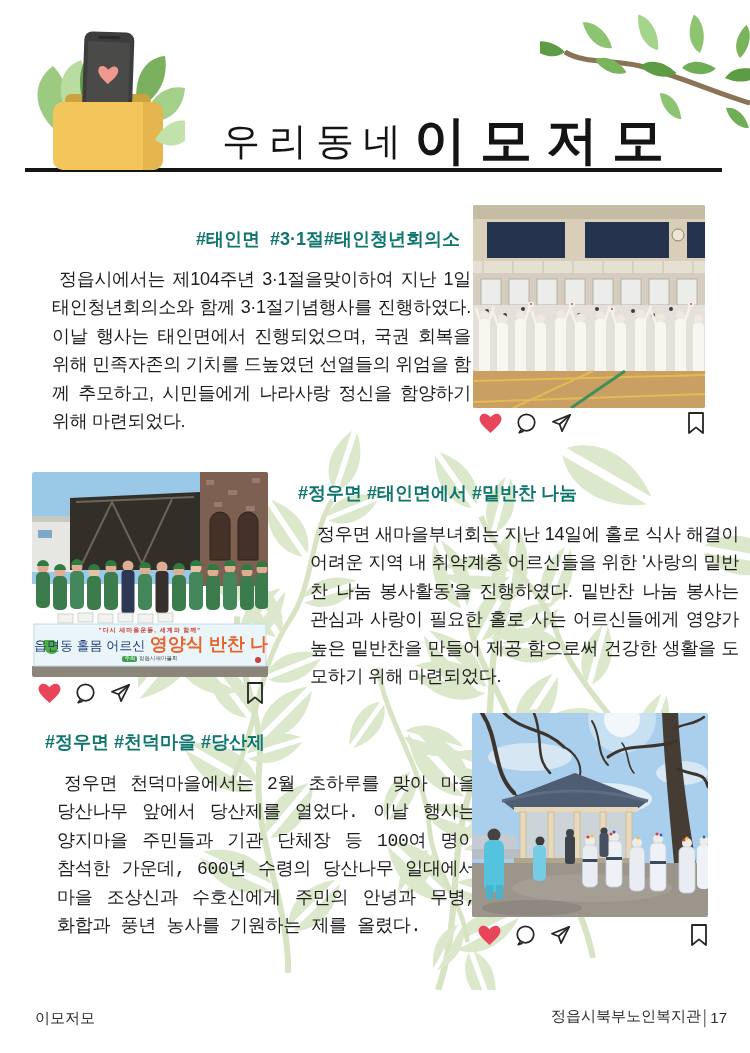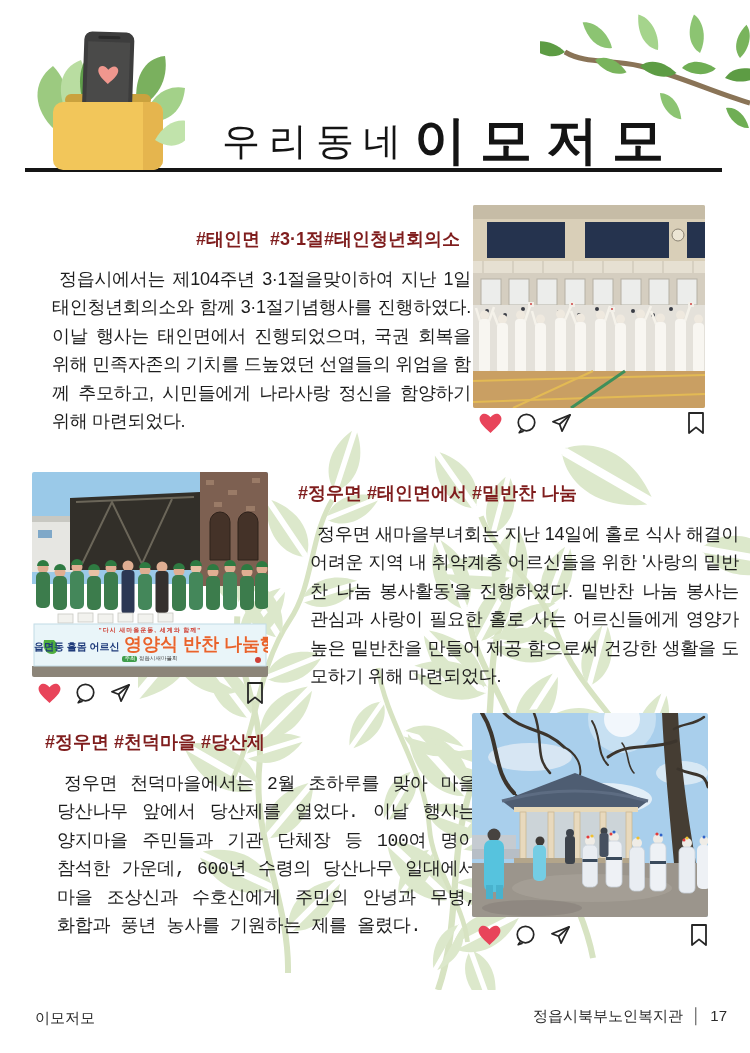--- a/index.html
+++ b/index.html
@@ -9,53 +9,53 @@
   .watermark{position:absolute;left:138px;top:318px;width:612px;height:672px;z-index:0;}
   
   .hdr-illu-left{position:absolute;left:25px;top:22px;width:160px;height:152px;z-index:2;}
   .hdr-illu-right{position:absolute;left:540px;top:8px;width:210px;height:148px;z-index:2;}
   .title-row{position:absolute;left:222px;top:114px;display:flex;align-items:flex-end;gap:4px;z-index:2;
              font-family:"DejaVu Serif","Liberation Serif",serif;color:#141414;white-space:nowrap;}
   .title-small{font-size:38px;letter-spacing:9px;line-height:50px;font-weight:500;}
   .title-large{font-size:52px;letter-spacing:14px;line-height:52px;font-weight:700;}
   .title-rule{position:absolute;left:25px;top:168px;width:697px;height:4px;background:#151515;z-index:1;}
   
-  .hashtags{position:absolute;z-index:2;margin:0;font-size:18px;font-weight:700;color:#7f1d1d;white-space:pre-wrap;}
+  .hashtags{position:absolute;z-index:2;margin:0;font-size:18px;font-weight:700;color:#0f766e;white-space:pre-wrap;}
   .body-text{position:absolute;z-index:2;margin:12px;font-size:18px;line-height:28.4px;color:#1d1d1d;
              text-align:justify;word-break:break-all;text-indent:7px;letter-spacing:-0.3px;}
   .a1-title{left:40px;top:227px;width:420px;text-align:right;}
   .a1-body{left:40px;top:253px;width:419px;}
   .a2-title{left:298px;top:481px;width:430px;}
   .a2-body{left:298px;top:508px;width:429px;}
   .a3-title{left:45px;top:730px;width:420px;}
   .a3-body{left:45px;top:758px;width:419px;font-family:Liberation Mono, monospace;}
   
   .photo{position:absolute;z-index:2;border-radius:2px;overflow:hidden;}
   .photo svg{display:block;}
   .photo1{left:473px;top:205px;width:232px;height:203px;}
   .photo2{left:32px;top:472px;width:236px;height:205px;}
   .photo3{left:472px;top:713px;width:236px;height:204px;}
   
   .p2-banner{position:absolute;left:2px;top:152px;width:232px;height:42px;text-align:center;z-index:3;line-height:1;}
   .p2-banner .btop{display:block;margin-top:3px;font-size:6px;font-weight:700;color:#cf3b2e;letter-spacing:1px;}
   .p2-banner .bmain{display:block;margin-top:2px;white-space:nowrap;}
-  .p2-banner .bnavy{font-size:10px;font-weight:700;color:#1e3a7a;text-align:right;}
+  .p2-banner .bnavy{font-size:13px;font-weight:400;color:#1e3a7a;text-align:right;}
   .p2-banner .borange{font-size:18px;font-weight:700;color:#e8632c;text-shadow:0 0 1px #fff;}
   .p2-banner .bsub{display:block;margin-top:3px;font-size:5.5px;color:#444;}
   .p2-banner .chip{display:inline-block;background:#3f9e4c;color:#fff;border-radius:2px;padding:0 2px;font-size:5.5px;}
   
   .icon-row{position:absolute;z-index:2;display:flex;align-items:center;gap:12px;}
   .icons1{left:478px;top:411px;width:228px;}
   .icons2{left:37px;top:681px;width:228px;}
   .icons3{left:477px;top:923px;width:232px;}
   .icon-row svg{display:block;}
   .icon-right{margin-left:auto;}
   
   .footer-left{position:absolute;left:35px;top:1009px;font-size:15px;color:#2b2b2b;z-index:2;}
-  .footer-right{position:absolute;right:23px;top:1007px;display:flex;align-items:flex-start;gap:9px;
+  .footer-right{position:absolute;right:23px;top:1007px;display:flex;align-items:flex-end;gap:0;
                 font-size:15px;color:#2b2b2b;z-index:2;}
   .footer-right .divider{color:#555;font-weight:300;}
 </style>
 </head>
 <body>
 
 <div class="page">
 
   <svg class="watermark" viewBox="0 0 612 672" aria-hidden="true">
     <defs>

